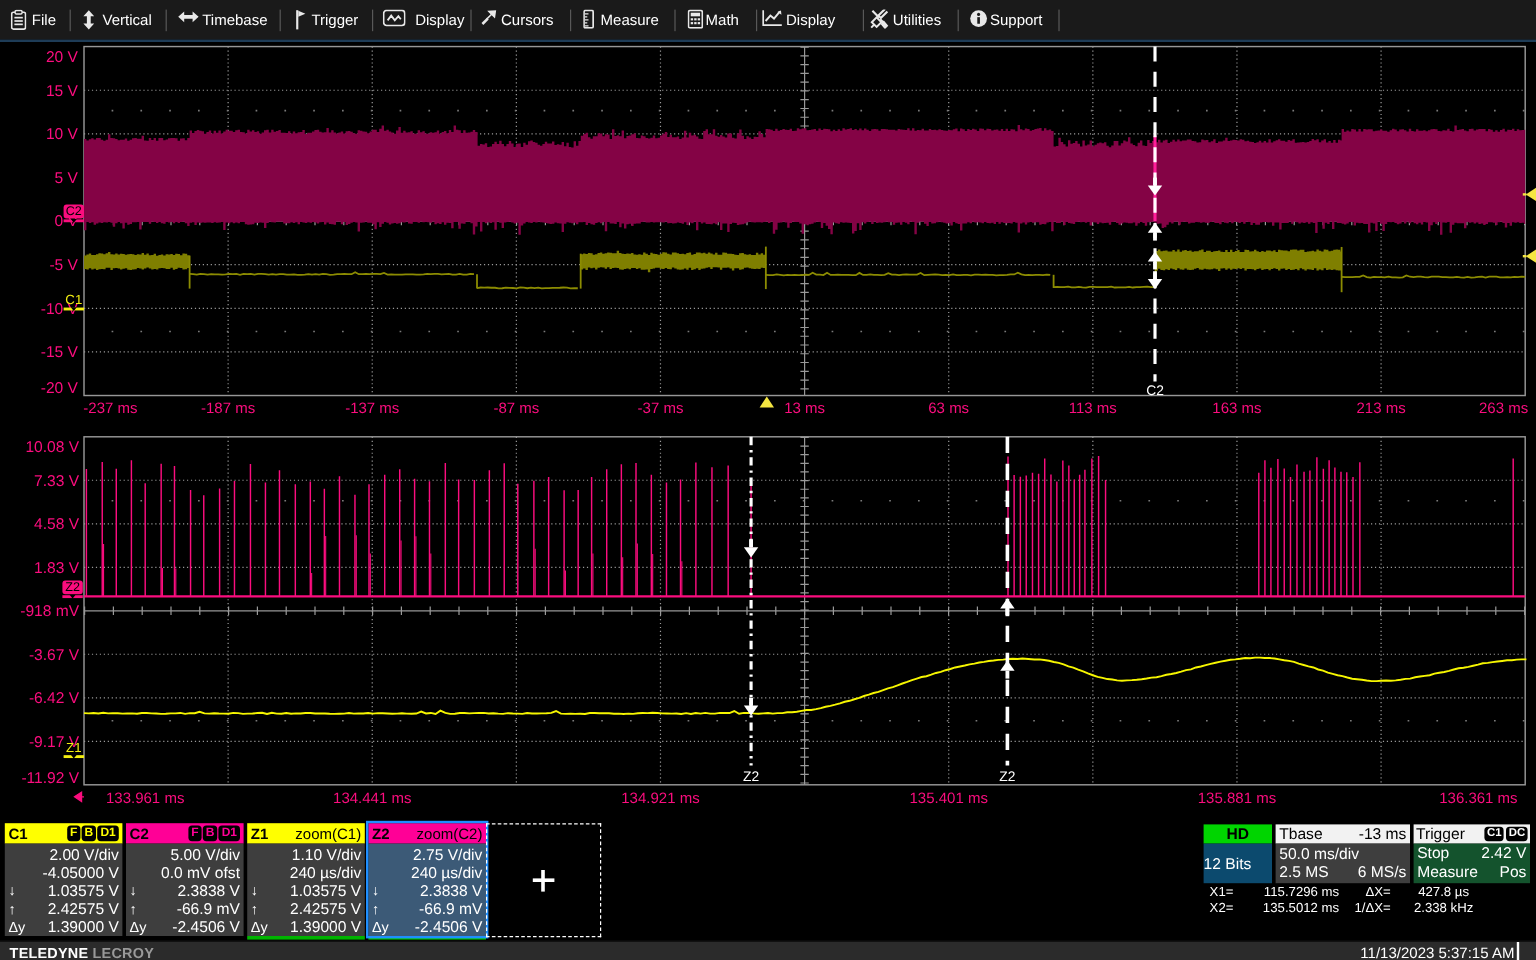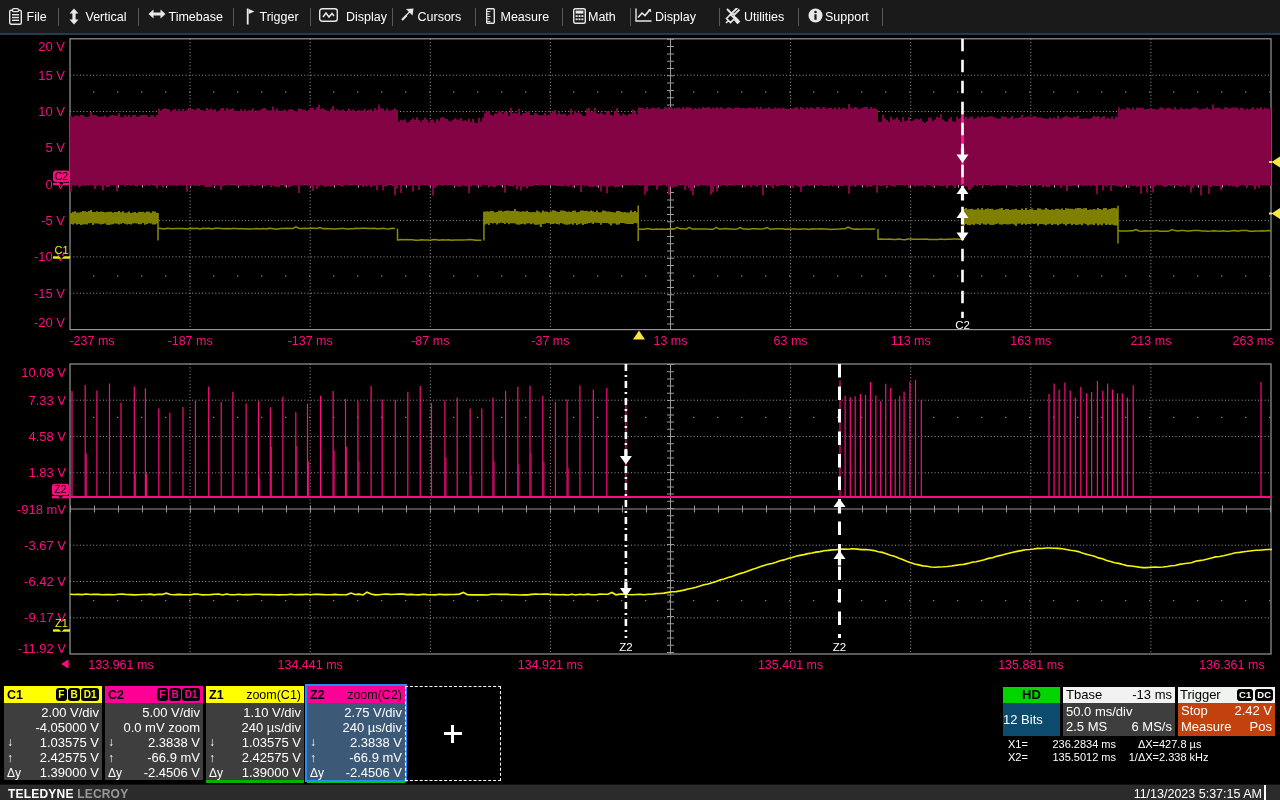--- a/index.html
+++ b/index.html
@@ -37,27 +37,27 @@
  justify-content:space-between;padding:0 3px;align-items:center}
 .tbbody{height:33px;background:#3e3e3e;color:#fff;font-size:13px;padding:0 3px}
 .tbr1{height:16px;line-height:17px}
 .tbr2{display:flex;justify-content:space-between;height:16px;line-height:15px}
 .trbox{position:absolute;left:1178px;top:687px;width:97px}
 .trhdr{height:15.5px;background:#f2f2f2;color:#000;font-size:13px;display:flex;
  justify-content:space-between;padding:0 2px;align-items:center}
 .trbdgs{display:flex;gap:2px}
 .tbdg{background:#000;color:#fff;border-radius:3px;font-size:9.5px;font-weight:bold;
  padding:0 2px;height:12px;line-height:12px}
-.trbody{height:33px;background:#c2410c;color:#fff;font-size:13px;padding:0 3px}
+.trbody{height:33px;background:#14532d;color:#fff;font-size:13px;padding:0 3px}
 .trr{display:flex;justify-content:space-between;height:16px;line-height:16px}
 .xrow{position:absolute;left:1008px;width:230px;color:#fff;font-size:11px;height:13px;line-height:13px;white-space:nowrap}
 .xa{position:absolute;left:0}
 .xb{position:absolute;left:28px;width:80px;text-align:right}
 .xc{position:absolute;left:104px;width:47px;text-align:right}
-.xe{position:absolute;left:151px;width:68px;text-align:left}
+.xe{position:absolute;left:161px;width:68px;text-align:center}
 .statusbar{position:absolute;left:0;top:784px;width:1280px;height:16px;background:#2b2b2b;
  border-top:1px solid #111}
 .logo{position:absolute;left:8px;top:2px;font-size:12px;letter-spacing:0.2px;color:#fff}
 .logo b{font-weight:bold}
 .lc{color:#999;font-weight:bold}
 .dt{position:absolute;right:18px;top:2px;font-size:12.5px;color:#fff}
 .caret{position:absolute;right:14px;top:0;width:2.5px;height:16px;background:#fff}
 </style></head>
 <body>
 <div class="menubar">
@@ -346,21 +346,21 @@
         <span class="bdg" style="color:#ff0096">D1</span>
       </span>
     </div>
     <div class="dbody" style="background:#3e3e3e">
       <div class="drow">
         <span class="dpre"></span>
         <span class="dval">5.00 V/div</span>
       </div>
       <div class="drow">
         <span class="dpre"></span>
-        <span class="dval">0.0 mV zoom</span>
+        <span class="dval">0.0 mV ofst</span>
       </div>
       <div class="drow">
         <span class="dpre">↓</span>
         <span class="dval">2.3838 V</span>
       </div>
       <div class="drow">
         <span class="dpre">↑</span>
         <span class="dval">-66.9 mV</span>
       </div>
       <div class="drow">
@@ -466,21 +466,21 @@
         <span>2.42 V</span>
       </div>
     <div class="trr">
         <span>Measure</span>
         <span>Pos</span>
       </div>
   </div>
 </div>
 <div class="xrow" style="top:738px">
     <span class="xa">X1=</span>
-    <span class="xb">236.2834 ms</span>
+    <span class="xb">115.7296 ms</span>
     <span class="xc">ΔX=</span>
     <span class="xe">427.8 µs</span>
   </div>
 <div class="xrow" style="top:751px">
     <span class="xa">X2=</span>
     <span class="xb">135.5012 ms</span>
     <span class="xc">1/ΔX=</span>
     <span class="xe">2.338 kHz</span>
   </div>
 

